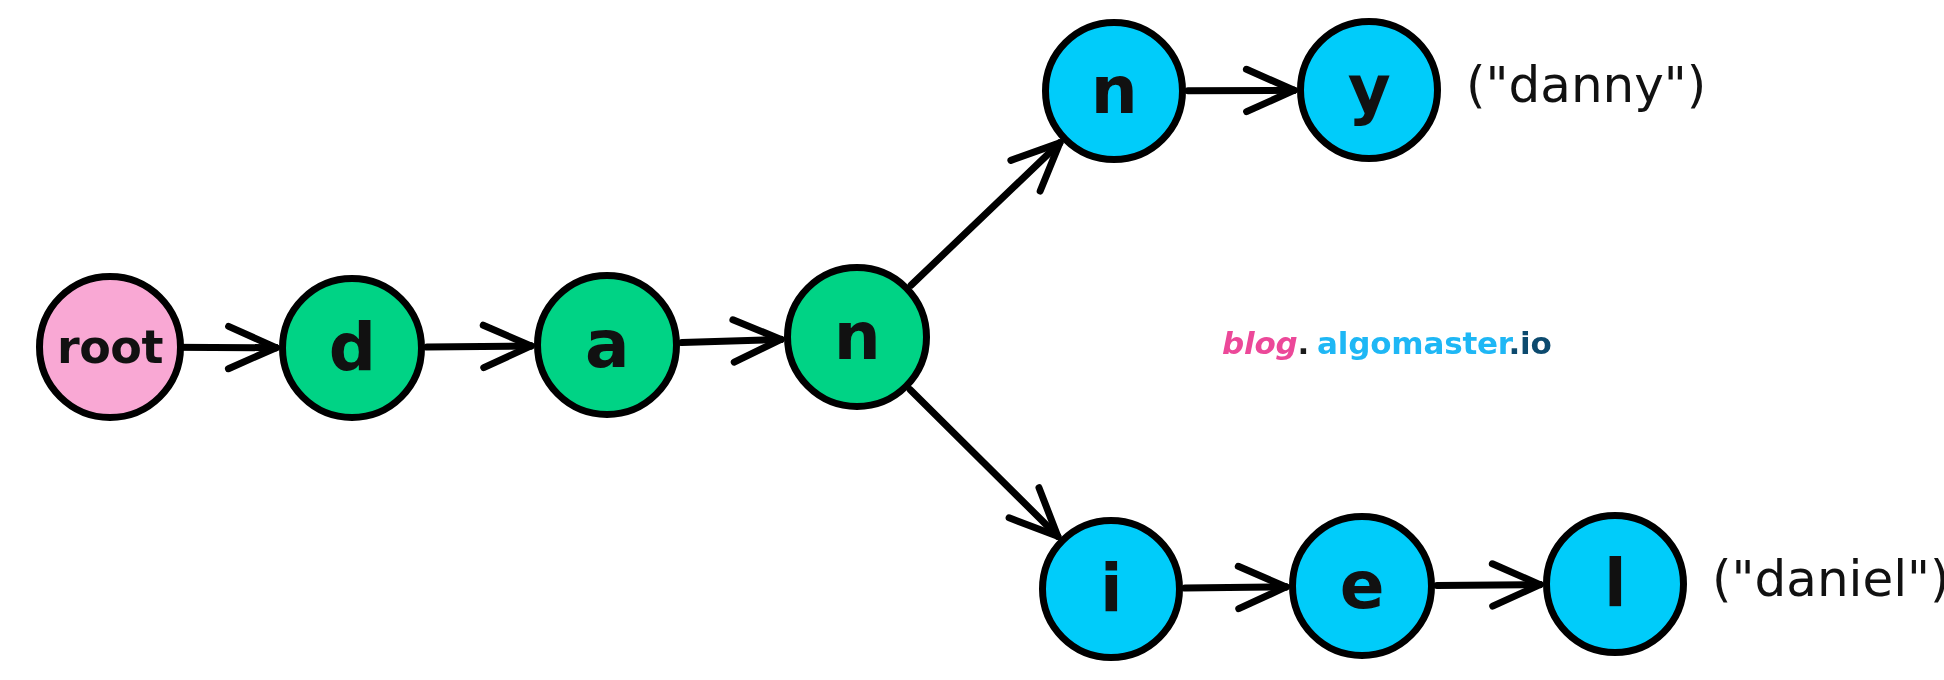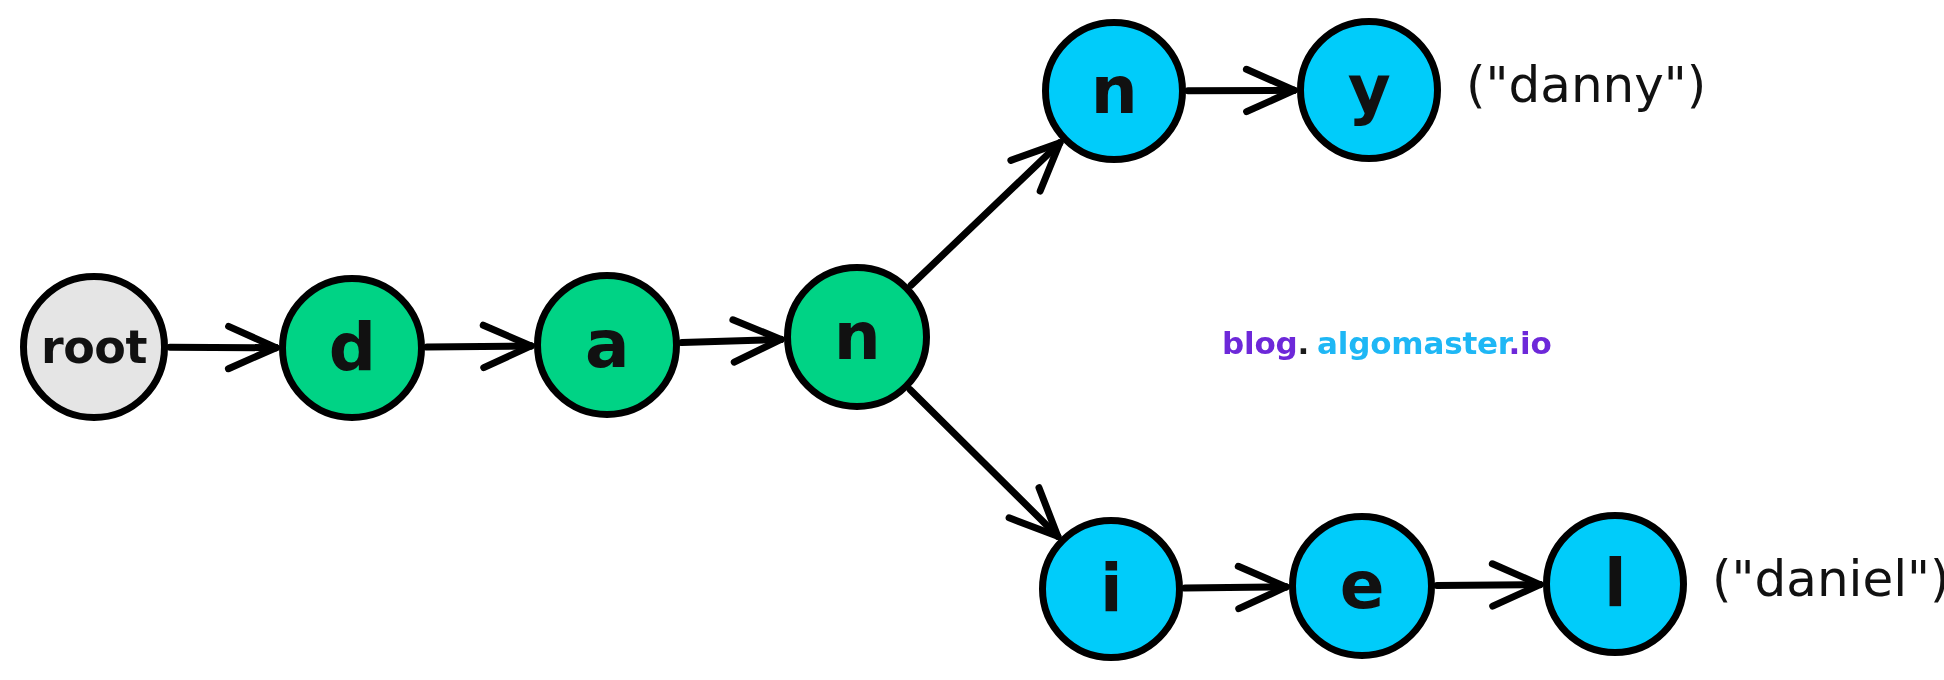--- a/index.html
+++ b/index.html
@@ -56,24 +56,24 @@
 
   #watermark {
     position: absolute;
     font-family: "DejaVu Sans", sans-serif;
     font-size: 31px;
     font-weight: bold;
     white-space: nowrap;
     letter-spacing: -0.2px;
     user-select: none;
   }
-  #watermark .wm-blog { color: #6d28d9; }
+  #watermark .wm-blog { color: #ec4899; font-style: italic; }
   #watermark .wm-dot1 { color: #1a1a1a; }
   #watermark .wm-algomaster { color: #1EB7F5; margin-left: 8px; }
-  #watermark .wm-io { color: #6d28d9; }
+  #watermark .wm-io { color: #0c4a6e; }
 </style>
 </head>
 <body>
 
 <div id="canvas">
 
   <svg id="edges" viewBox="0 0 1944 680" xmlns="http://www.w3.org/2000/svg">
     <g id="edge-group" fill="none" stroke="#000000" stroke-width="7" stroke-linecap="round" stroke-linejoin="round">
         <g>
           <line x1="169.99942912727835" y1="347.2945714307259" x2="276.00057087272165" y2="347.7054285692741" stroke="#000000"></line>
@@ -112,21 +112,21 @@
         </g>
         <g>
           <line x1="1436.9976566893702" y1="585.4071331487006" x2="1540.0023433106298" y2="584.5928668512994" stroke="#000000"></line>
           <line x1="1540.0023433106298" y1="584.5928668512994" x2="1492.35559019768" y2="563.765314959788" stroke="#000000"></line>
           <line x1="1540.0023433106298" y1="584.5928668512994" x2="1492.6908136138472" y2="606.171077104943" stroke="#000000"></line>
         </g>
       </g>
   </svg>
 
   <div id="node-layer">
-      <div class="node node-root" style="left: 20px; top: 273px; width: 148px; height: 148px; background: #e5e5e5;">
+      <div class="node node-root" style="left: 36px; top: 273px; width: 148px; height: 148px; background: #f9a8d4;">
         <span class="node-label">root</span>
       </div>
       <div class="node node-char" style="left: 279px; top: 275px; width: 146px; height: 146px; background: rgb(0, 211, 133);">
         <span class="node-label">d</span>
       </div>
       <div class="node node-char" style="left: 534px; top: 272px; width: 146px; height: 146px; background: rgb(0, 211, 133);">
         <span class="node-label">a</span>
       </div>
       <div class="node node-char" style="left: 784px; top: 264px; width: 146px; height: 146px; background: rgb(0, 211, 133);">
         <span class="node-label">n</span>

